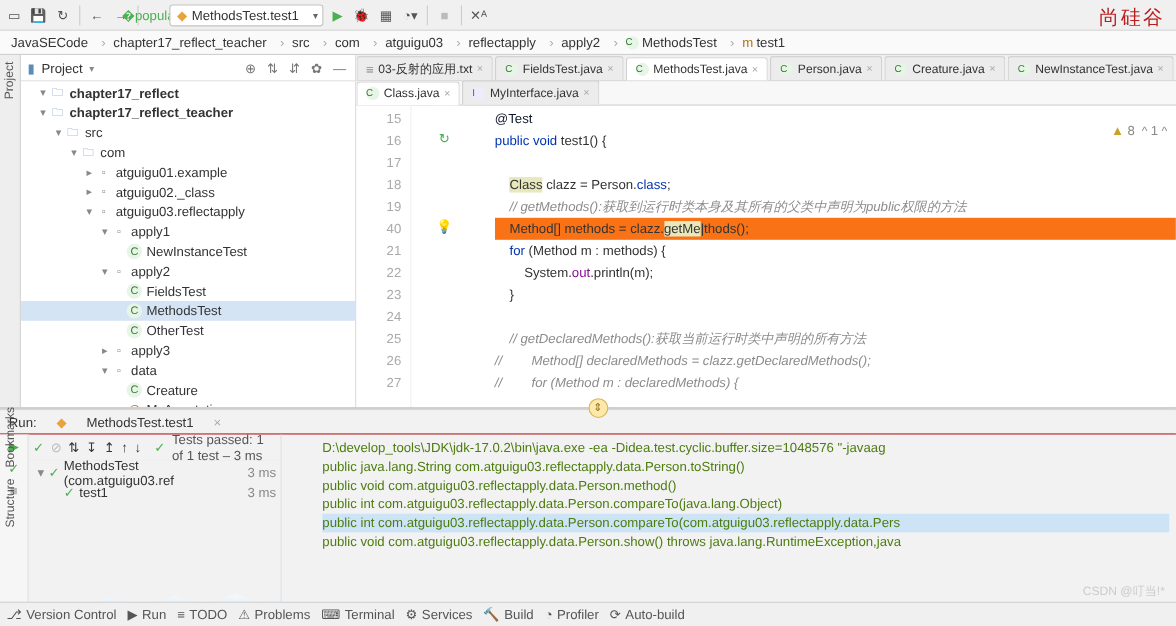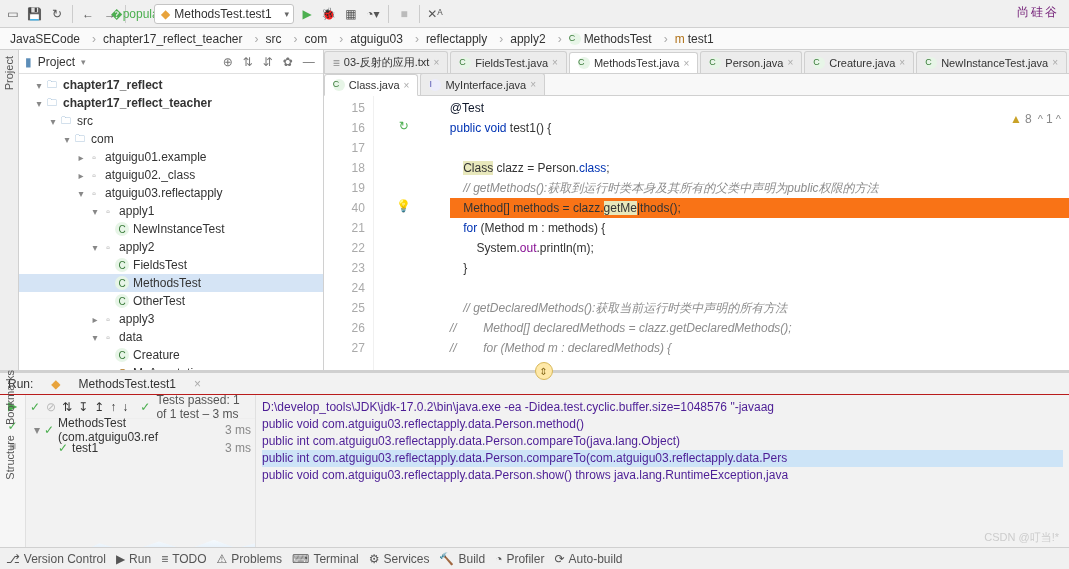--- a/index.html
+++ b/index.html
@@ -46,27 +46,27 @@
 .divider { height: 2px; background: #d0d0d0; }
 .run-pane { height: 195px; display: flex; flex-direction: column; border-top: 1px solid #d0d0d0; }
 .run-head { height: 22px; background: #f2f2f2; border-bottom: 1px solid #b91c1c; display: flex; align-items: center; padding: 0 8px; gap: 18px; font-size: 11px; }
 .run-body { flex: 1; display: flex; }
 .run-side { width: 26px; background: #f6f6f6; border-right: 1px solid #e0e0e0; display: flex; flex-direction: column; align-items: center; padding-top: 4px; gap: 6px; }
 .run-left { width: 230px; border-right: 1px solid #e0e0e0; display: flex; flex-direction: column; }
 .run-tool { height: 24px; display: flex; align-items: center; padding: 0 4px; gap: 6px; border-bottom: 1px solid #eee; }
 .run-tree { flex: 1; position: relative; padding: 2px 4px; }
 .spark { position: absolute; bottom: 0; left: 0; right: 0; height: 34px; background: linear-gradient(to top,#d7e8f7 10%, #eaf3fb 60%, #fff 100%); clip-path: polygon(0 80%, 10% 60%, 20% 70%, 32% 30%, 45% 55%, 58% 25%, 70% 50%, 82% 20%, 92% 45%, 100% 30%, 100% 100%, 0 100%); }
 .console { flex: 1; font-family: Consolas, monospace; font-size: 12px; padding: 4px 6px; overflow: hidden; }
-.console .cl { height: 17px; line-height: 17px; white-space: pre; color: #4c1d95; }
+.console .cl { height: 17px; line-height: 17px; white-space: pre; color: #4d7c0f; margin-left: 31px; }
 .console .cl.sel { background: #cde4f7; }
 .statusbar { position: absolute; bottom: 0; left: 0; right: 0; height: 22px; background: #f0f0f0; border-top: 1px solid #d0d0d0; display: flex; align-items: center; padding: 0 6px; gap: 10px; font-size: 11px; }
 .sb-item { display: inline-flex; align-items: center; gap: 4px; color: #555; }
 .left-tabs { position: absolute; left: 0; top: 370px; width: 20px; display: flex; flex-direction: column; align-items: center; gap: 10px; }
 .left-tabs .vt { writing-mode: vertical-rl; transform: rotate(180deg); font-size: 11px; color: #555; }
-.watermark { position: absolute; top: 4px; right: 10px; color: #701a75; font-size: 12px; letter-spacing: 2px; }
+.watermark { position: absolute; top: 4px; right: 10px; color: #b91c1c; font-size: 18px; letter-spacing: 2px; }
 .watermark2 { position: absolute; bottom: 24px; right: 10px; color: #ccc; font-size: 11px; }
 .ic-folder { color:#5c8db8; } .ic-pkg { color:#8d8d8d; } .ic-class{ color:#3a7b3a; background:#e7f5e7; border-radius:7px; width:12px;height:12px;font-size:9px;} 
 .ic-iface{ color:#5454b0; background:#ececfb; border-radius:7px;width:12px;height:12px;font-size:9px;}
 .play-green{color:#4caf50;}
 .drag-handle{position:absolute;left:50%;top:-8px;width:18px;height:18px;background:#ffe9a8;border:1px solid #d6b75a;border-radius:50%;display:flex;align-items:center;justify-content:center;color:#8a6d1f;font-size:10px;}
 </style>
 </head>
 <body>
 
 <div class="toolbar">
@@ -321,20 +321,21 @@
             <span style="width:10px"></span>
             <span style="color:#4caf50;margin-right:4px">✓</span>
             <span style="flex:1;overflow:hidden;text-overflow:ellipsis">test1</span>
             <span style="color:#888">3 ms</span>
           </div>
           <div class="spark"></div>
       </div>
     </div>
     <div class="console" id="console">
         <div class="cl">D:\develop_tools\JDK\jdk-17.0.2\bin\java.exe -ea -Didea.test.cyclic.buffer.size=1048576 "-javaag</div>
+        <div class="cl">public java.lang.String com.atguigu03.reflectapply.data.Person.toString()</div>
         <div class="cl">public void com.atguigu03.reflectapply.data.Person.method()</div>
         <div class="cl">public int com.atguigu03.reflectapply.data.Person.compareTo(java.lang.Object)</div>
         <div class="cl sel">public int com.atguigu03.reflectapply.data.Person.compareTo(com.atguigu03.reflectapply.data.Pers</div>
         <div class="cl">public void com.atguigu03.reflectapply.data.Person.show() throws java.lang.RuntimeException,java</div>
       </div>
   </div>
 </div>
 
 <div class="left-tabs">
   <span class="vt">Bookmarks</span>

